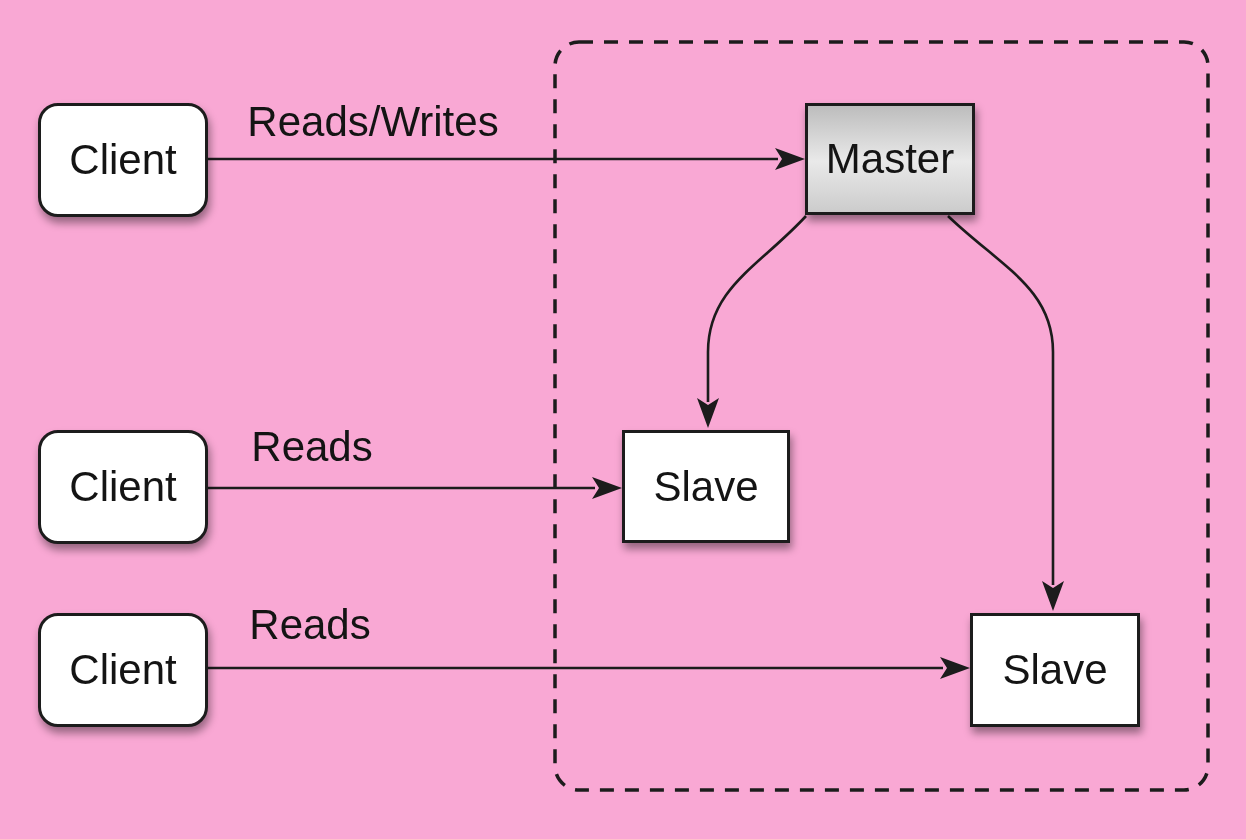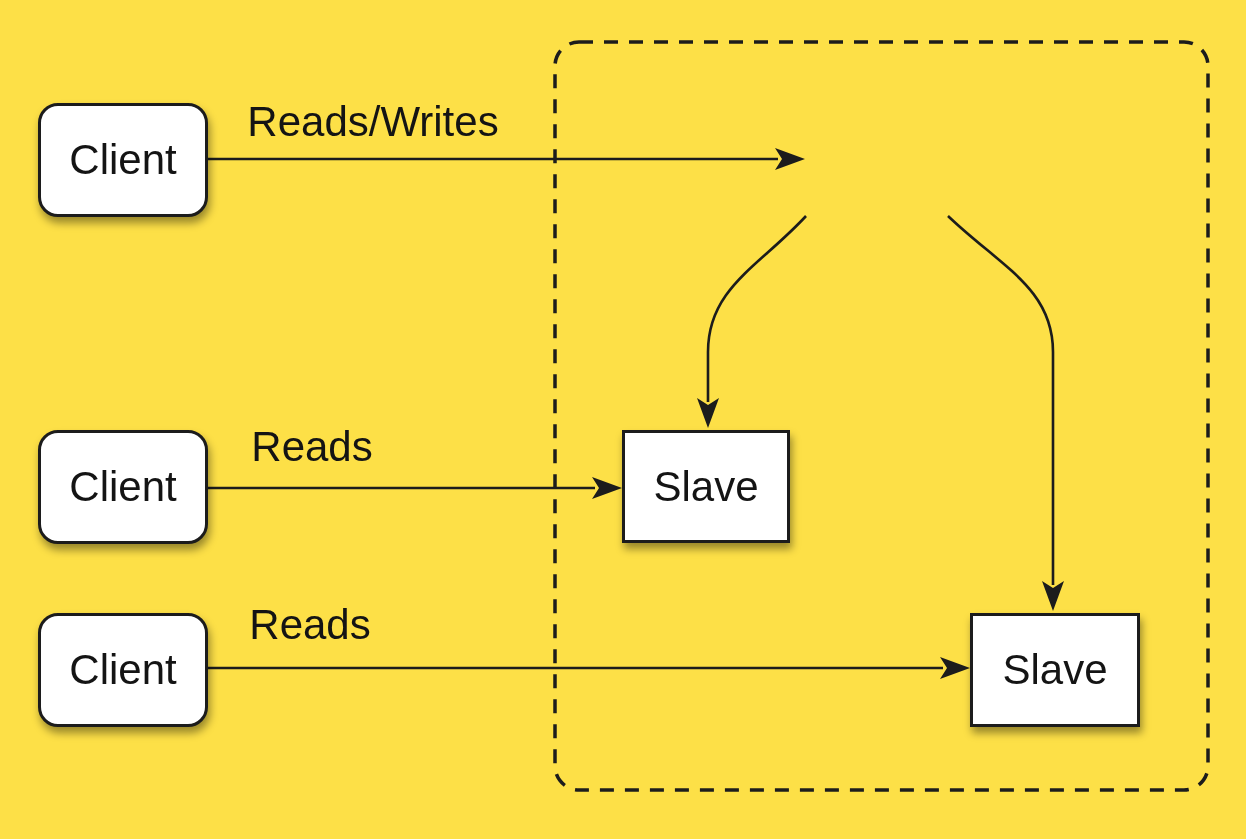--- a/index.html
+++ b/index.html
@@ -4,21 +4,21 @@
 <style>
   html, body {
     margin: 0;
     padding: 0;
     background: #ffffff;
   }
   #canvas {
     position: relative;
     width: 1246px;
     height: 839px;
-    background: #fde047;
+    background: #f9a8d4;
     font-family: "Liberation Sans", "DejaVu Sans", sans-serif;
     color: #141414;
     overflow: hidden;
   }
   #wires {
     position: absolute;
     left: 0;
     top: 0;
     width: 1246px;
     height: 839px;
@@ -102,20 +102,23 @@
   <div class="node client client1">
     <span>Client</span>
   </div>
   <div class="node client client2">
     <span>Client</span>
   </div>
   <div class="node client client3">
     <span>Client</span>
   </div>
 
+  <div class="node master">
+    <span>Master</span>
+  </div>
 
   <div class="node slave1">
     <span>Slave</span>
   </div>
   <div class="node slave2">
     <span>Slave</span>
   </div>
 
   <div class="edge-label lbl-reads-writes">Reads/Writes</div>
   <div class="edge-label lbl-reads-top">Reads</div>

